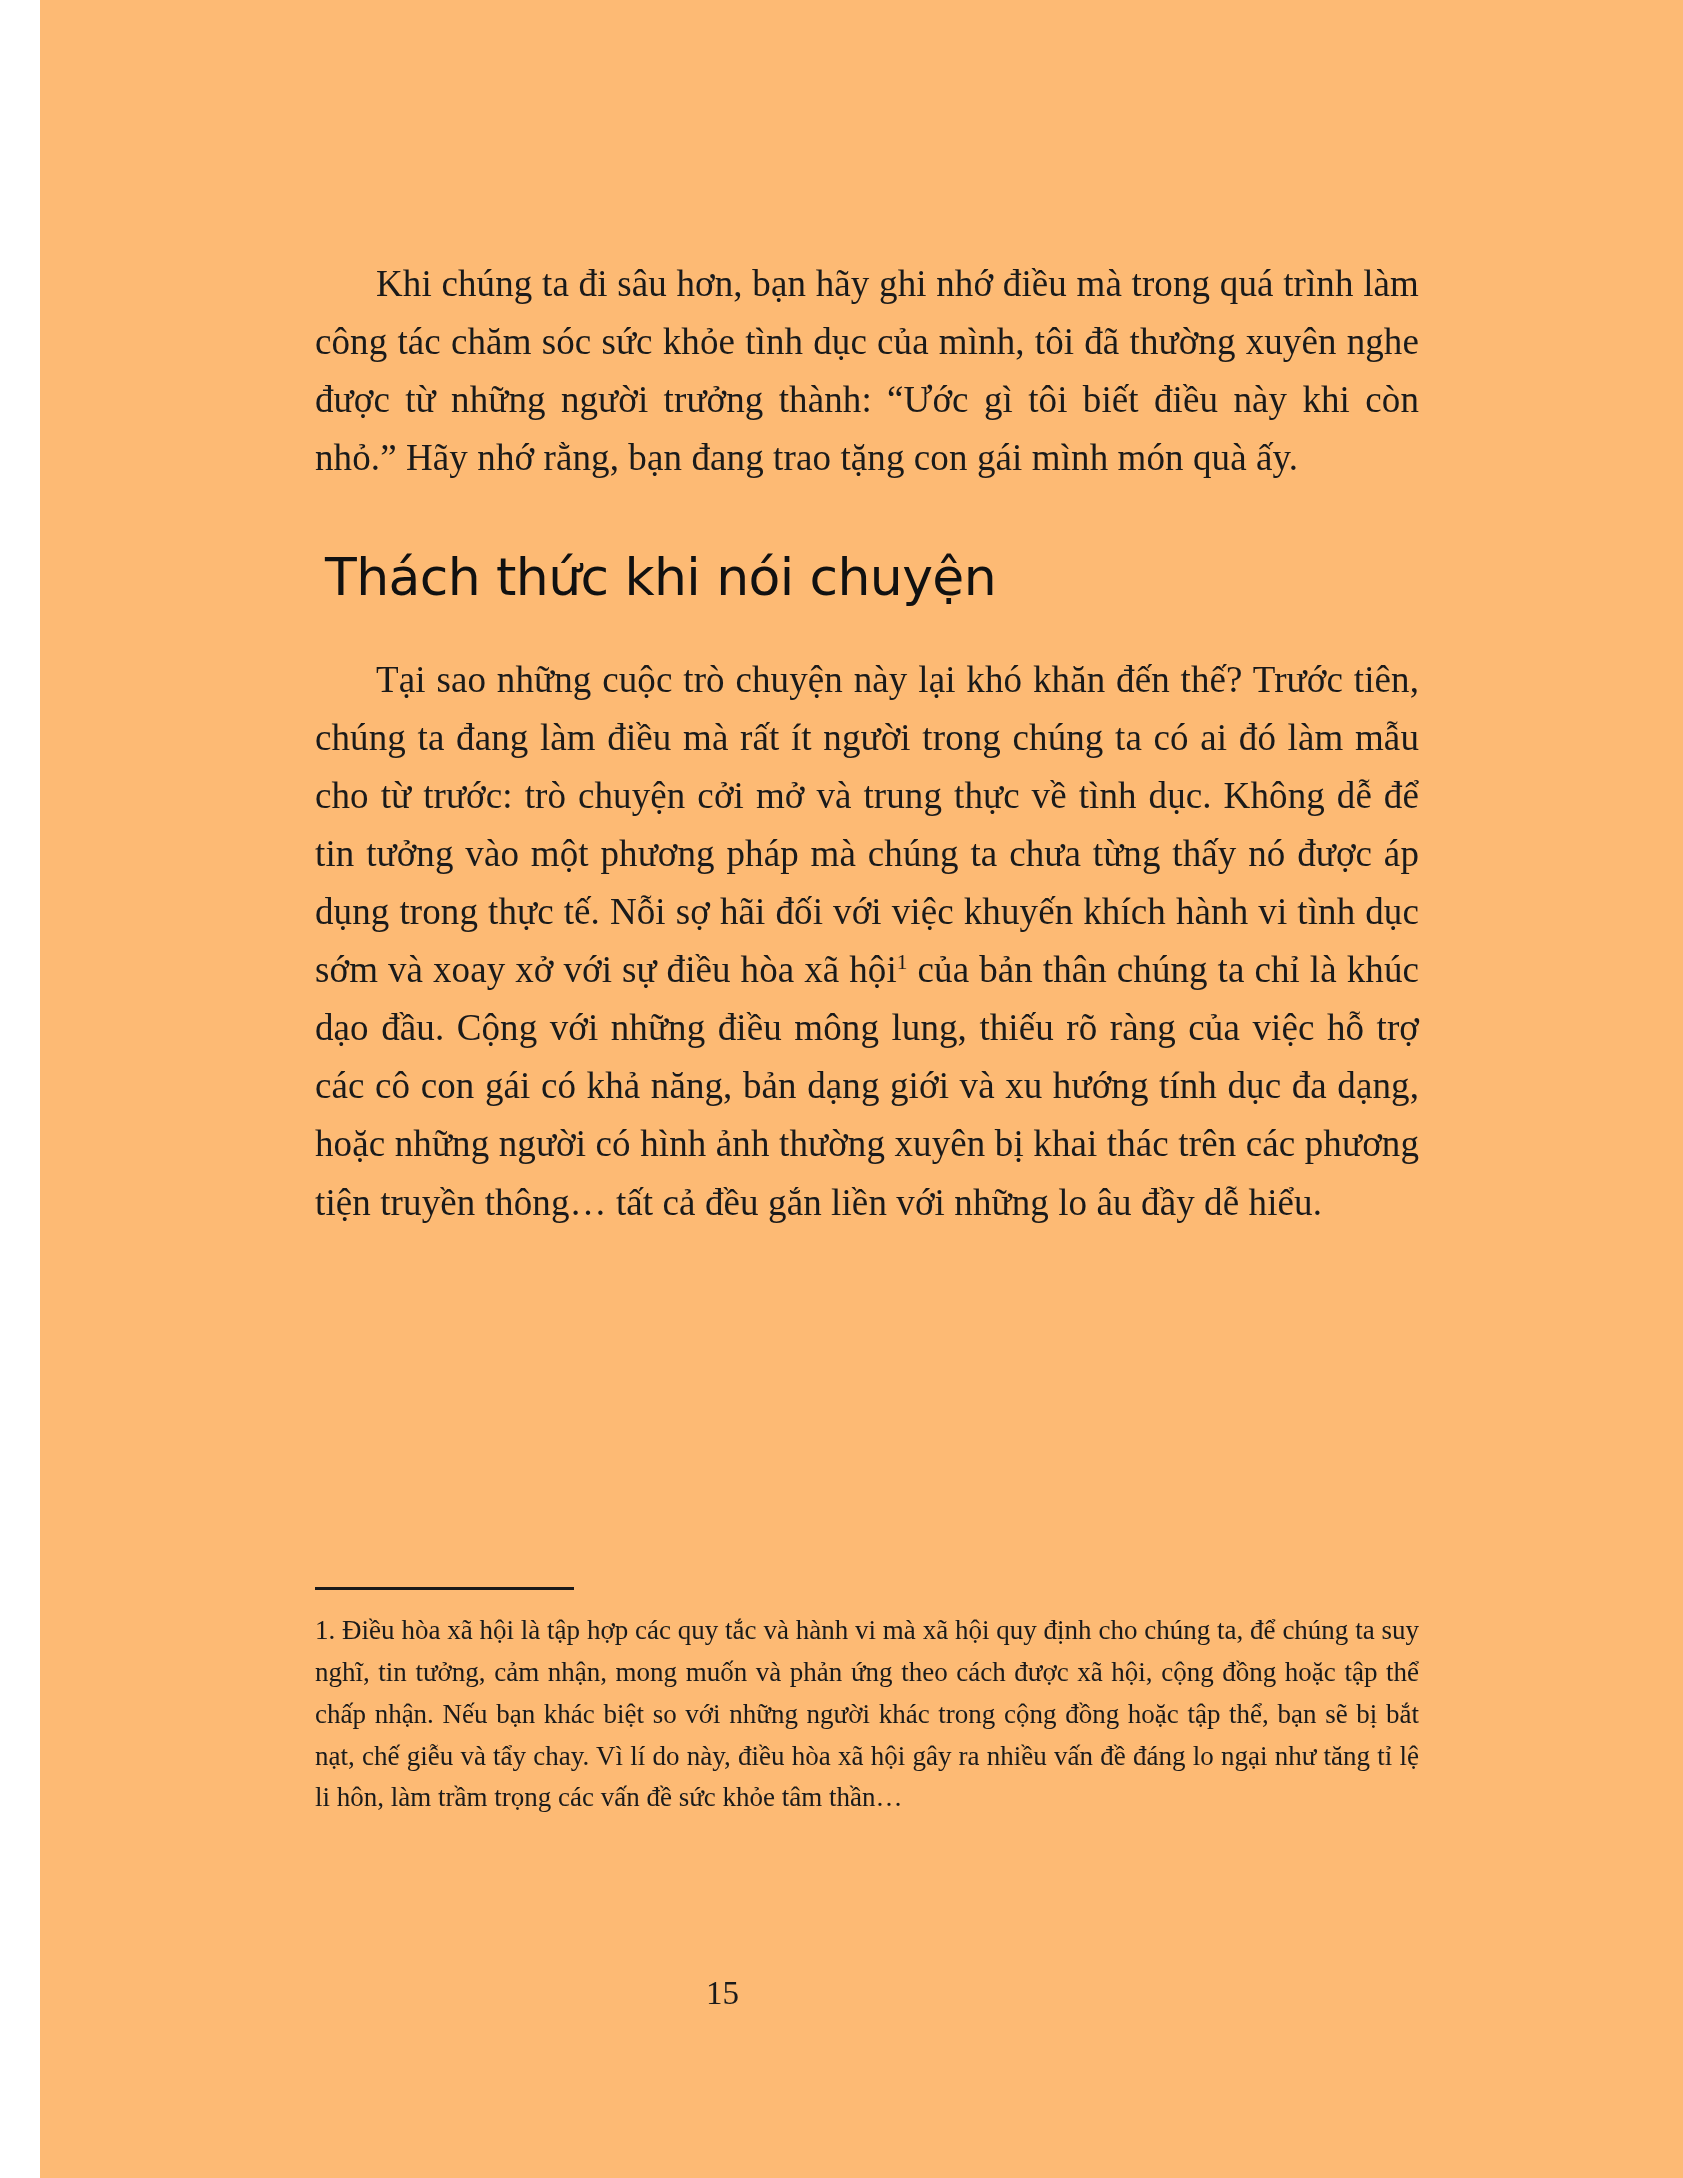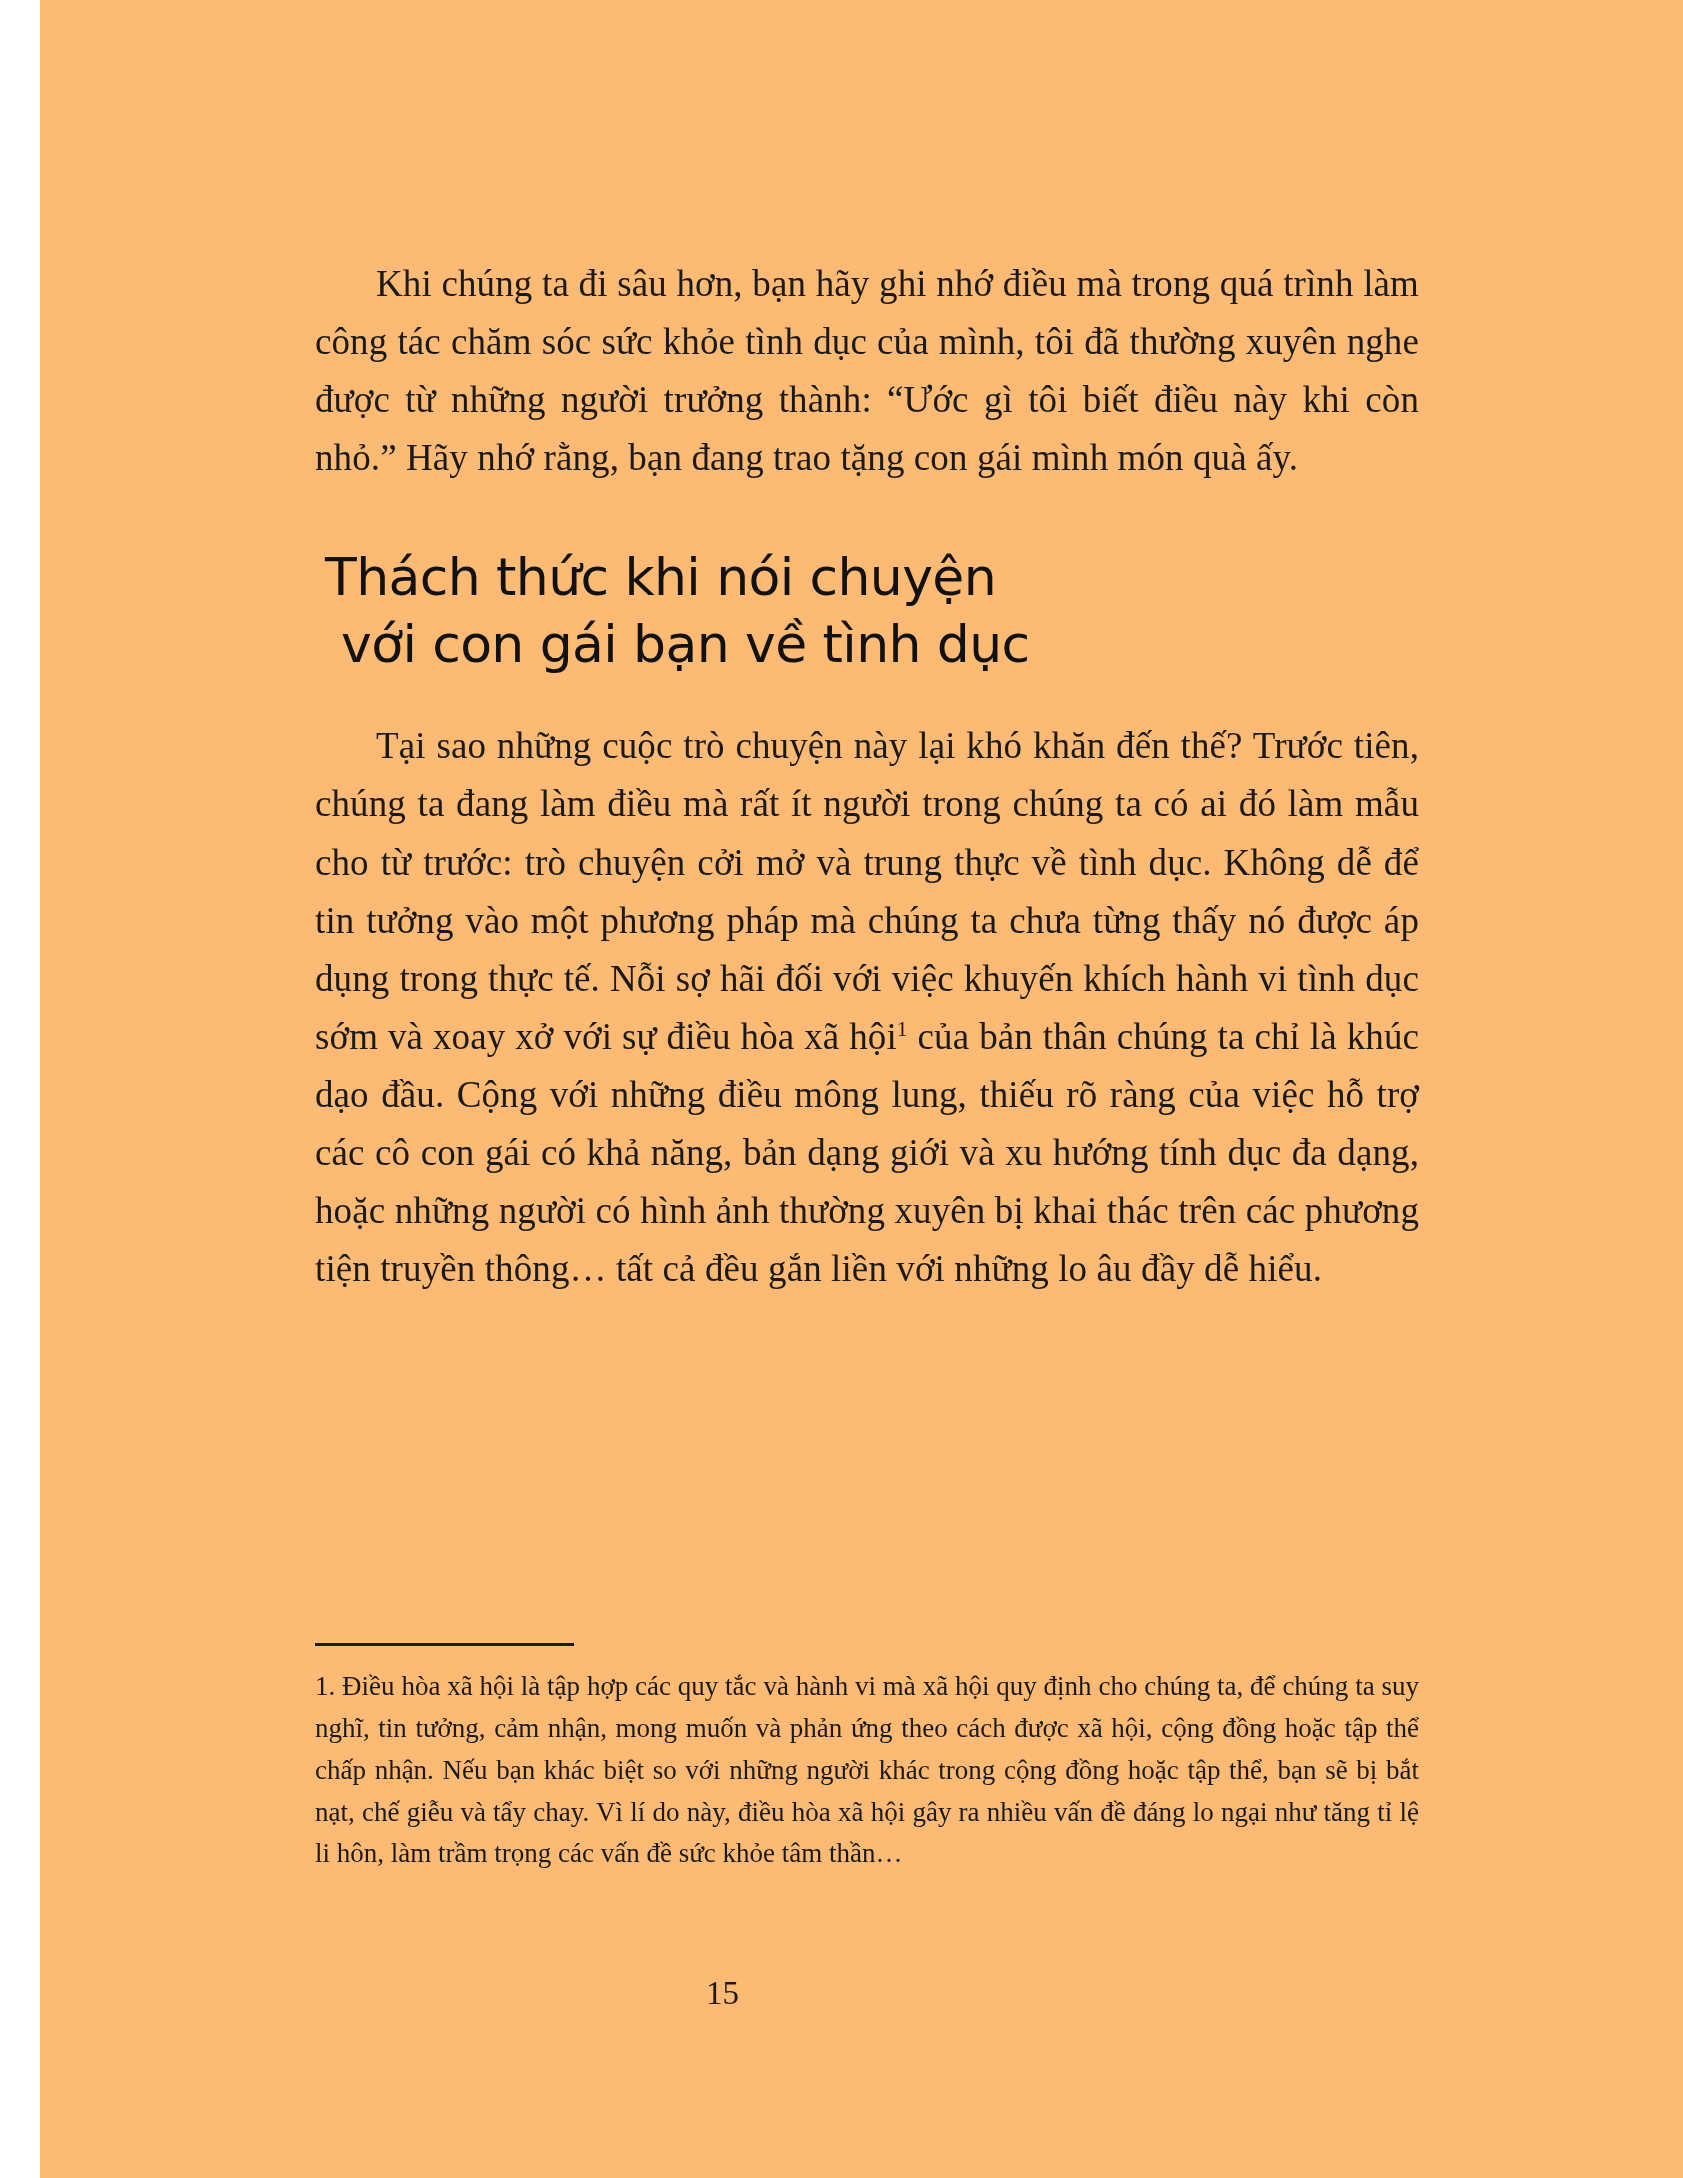--- a/index.html
+++ b/index.html
@@ -54,21 +54,21 @@
   }
   .heading .line.l1 {
     padding-left: 10px;
   }
   .heading .line.l2 {
     padding-left: 26px;
   }
   .footnote-area {
     position: absolute;
     left: 275px;
-    top: 1643px;
+    top: 1587px;
     width: 1104px;
   }
   .footnote-rule {
     width: 259px;
     height: 3px;
     background: #1a1a1a;
     margin: 0 0 20px 0;
   }
   .footnote-text {
     font-size: 27px;
@@ -97,21 +97,20 @@
 <body>
 
 <div class="page">
 
   <div class="content">
 
     <p class="body-par">Khi chúng ta đi sâu hơn, bạn hãy ghi nhớ điều mà trong quá trình làm công tác chăm sóc sức khỏe tình dục của mình, tôi đã thường xuyên nghe được từ những người trưởng thành: “Ước gì tôi biết điều này khi còn nhỏ.” Hãy nhớ rằng, bạn đang trao tặng con gái mình món quà ấy.</p>
 
     <h2 class="heading">
       <span class="line l1">Thách thức khi nói chuyện</span>
-      <span class="line l2">với con gái bạn về tình dục</span>
     </h2>
 
     <p class="body-par"><span>Tại sao những cuộc trò chuyện này lại khó khăn đến thế? Trước tiên, chúng ta đang làm điều mà rất ít người trong chúng ta có ai đó làm mẫu cho từ trước: trò chuyện cởi mở và trung thực về tình dục. Không dễ để tin tưởng vào một phương pháp mà chúng ta chưa từng thấy nó được áp dụng trong thực tế. Nỗi sợ hãi đối với việc khuyến khích hành vi tình dục sớm và xoay xở với sự điều hòa xã hội</span><sup class="fn-marker">1</sup><span> của bản thân chúng ta chỉ là khúc dạo đầu. Cộng với những điều mông lung, thiếu rõ ràng của việc hỗ trợ các cô con gái có khả năng, bản dạng giới và xu hướng tính dục đa dạng, hoặc những người có hình ảnh thường xuyên bị khai thác trên các phương tiện truyền thông… tất cả đều gắn liền với những lo âu đầy dễ hiểu.</span></p>
 
   </div>
 
   <div class="footnote-area">
     <div class="footnote-rule"></div>
     <p class="footnote-text">1. Điều hòa xã hội là tập hợp các quy tắc và hành vi mà xã hội quy định cho chúng ta, để chúng ta suy nghĩ, tin tưởng, cảm nhận, mong muốn và phản ứng theo cách được xã hội, cộng đồng hoặc tập thể chấp nhận. Nếu bạn khác biệt so với những người khác trong cộng đồng hoặc tập thể, bạn sẽ bị bắt nạt, chế giễu và tẩy chay. Vì lí do này, điều hòa xã hội gây ra nhiều vấn đề đáng lo ngại như tăng tỉ lệ li hôn, làm trầm trọng các vấn đề sức khỏe tâm thần…</p>
   </div>

